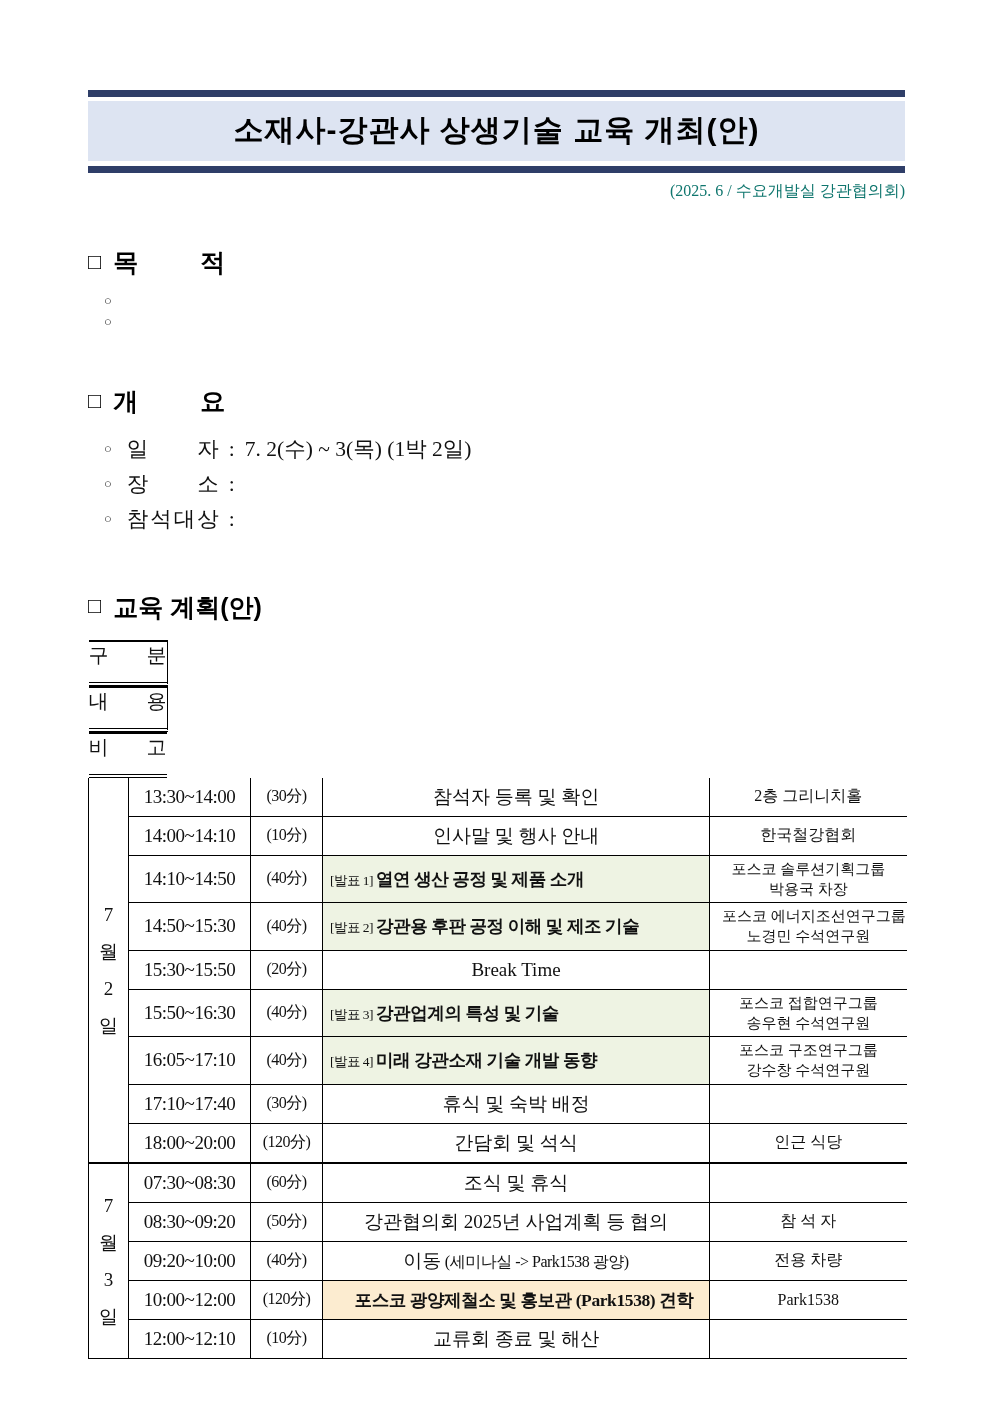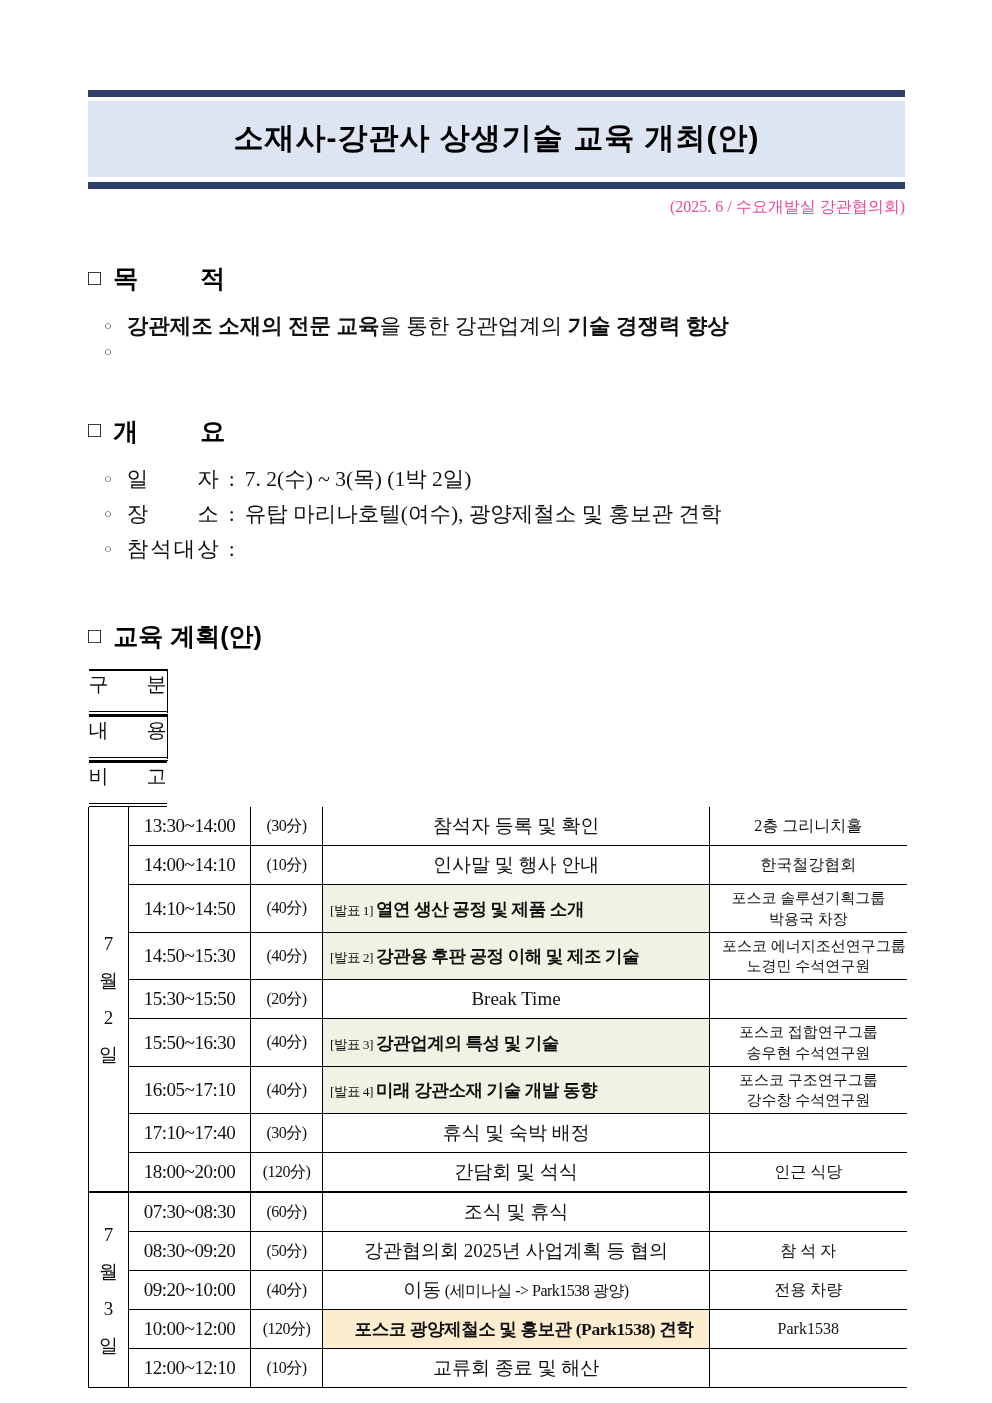--- a/index.html
+++ b/index.html
@@ -21,25 +21,25 @@
     border-top:7px solid var(--navy);
     border-bottom:7px solid var(--navy);
     padding:4px 0 5px 0;
   }
   .title-fill{
     background:var(--band-bg);
     text-align:center;
     padding:9px 0 10px 0;
   }
   .title-fill h1{
-    margin:8px;font-family:"Liberation Sans","DejaVu Sans",sans-serif;
+    margin:0;font-family:"Liberation Sans","DejaVu Sans",sans-serif;
     font-size:30px;font-weight:bold;letter-spacing:1px;color:#000;
   }
   .subtitle{
-    text-align:right;font-size:16px;margin-top:8px;color:#ec4899;
+    text-align:right;font-size:16px;margin-top:8px;color:#0f766e;
   }
   
   .sec-heading{
     font-family:"Liberation Sans","DejaVu Sans",sans-serif;
     font-size:25px;font-weight:bold;color:#000;
     display:flex;align-items:center;
   }
   .sec-heading .sq{
     font-weight:normal;font-size:22px;margin-right:12px;position:relative;top:-1px;
   }
@@ -109,21 +109,20 @@
   <div class="sec-heading mt-purpose">
     <span class="sq">□</span>
     <span id="h-purpose" style="display: inline-flex; justify-content: space-between; width: 112px;">
         <span>목</span>
         <span>적</span>
       </span>
   </div>
   <ul class="bullet-list" id="purpose-list">
       <li>
         <span class="circ">○</span>
-        <span><b>강관제조 소재의 전문 교육</b><span>을 통한 강관업계의 </span><b>기술 경쟁력 향상</b></span>
       </li>
       <li>
         <span class="circ">○</span>
       </li>
     </ul>
 
   <div class="sec-heading mt-overview">
     <span class="sq">□</span>
     <span id="h-overview" style="display: inline-flex; justify-content: space-between; width: 112px;">
         <span>개</span>
@@ -134,21 +133,20 @@
       <li class="ov-item">
         <span class="circ">○</span>
         <span class="ov-label" style="display: inline-flex; justify-content: space-between; width: 92px;"><span>일</span><span>자</span></span>
         <span class="ov-colon">:</span>
         <span>7. 2(수) ~ 3(목) (1박 2일)</span>
       </li>
       <li class="ov-item">
         <span class="circ">○</span>
         <span class="ov-label" style="display: inline-flex; justify-content: space-between; width: 92px;"><span>장</span><span>소</span></span>
         <span class="ov-colon">:</span>
-        <span>유탑 마리나호텔(여수), 광양제철소 및 홍보관 견학</span>
       </li>
       <li class="ov-item">
         <span class="circ">○</span>
         <span class="ov-label" style="display: inline-flex; justify-content: space-between; width: 92px;"><span>참</span><span>석</span><span>대</span><span>상</span></span>
         <span class="ov-colon">:</span>
       </li>
     </ul>
 
   <div class="sec-heading mt-plan">
     <span class="sq">□</span>

